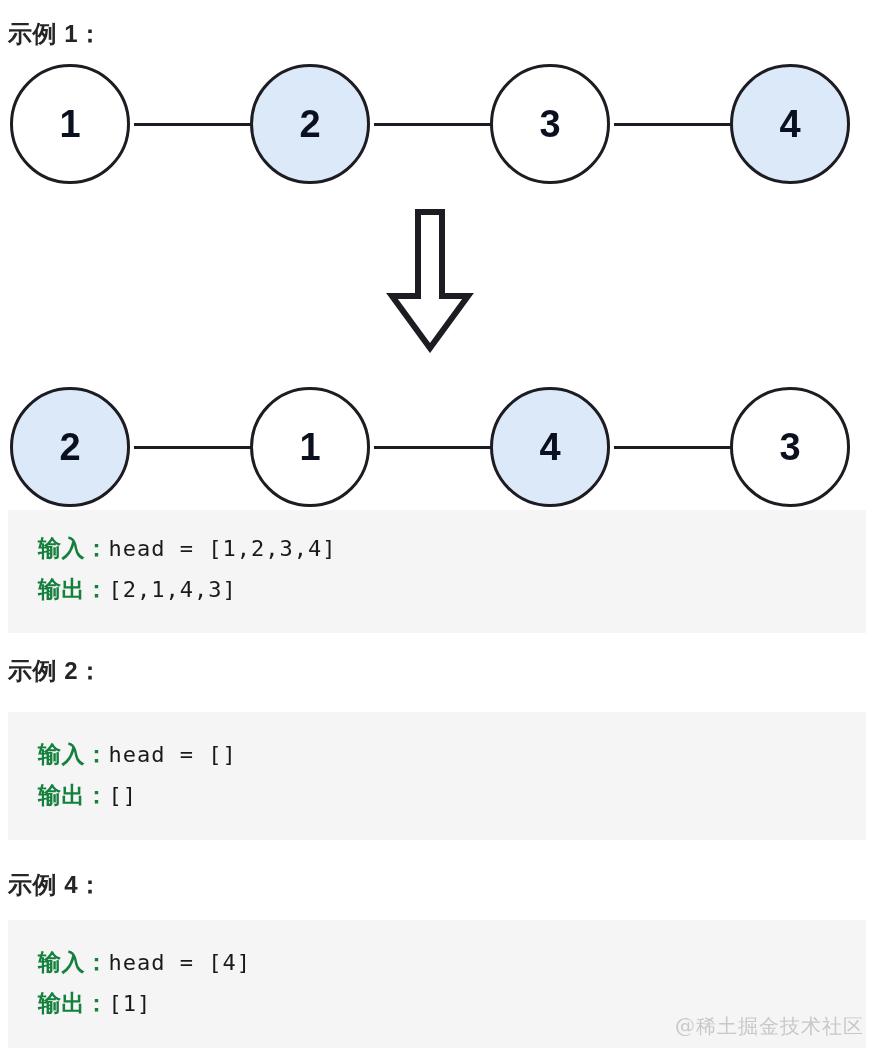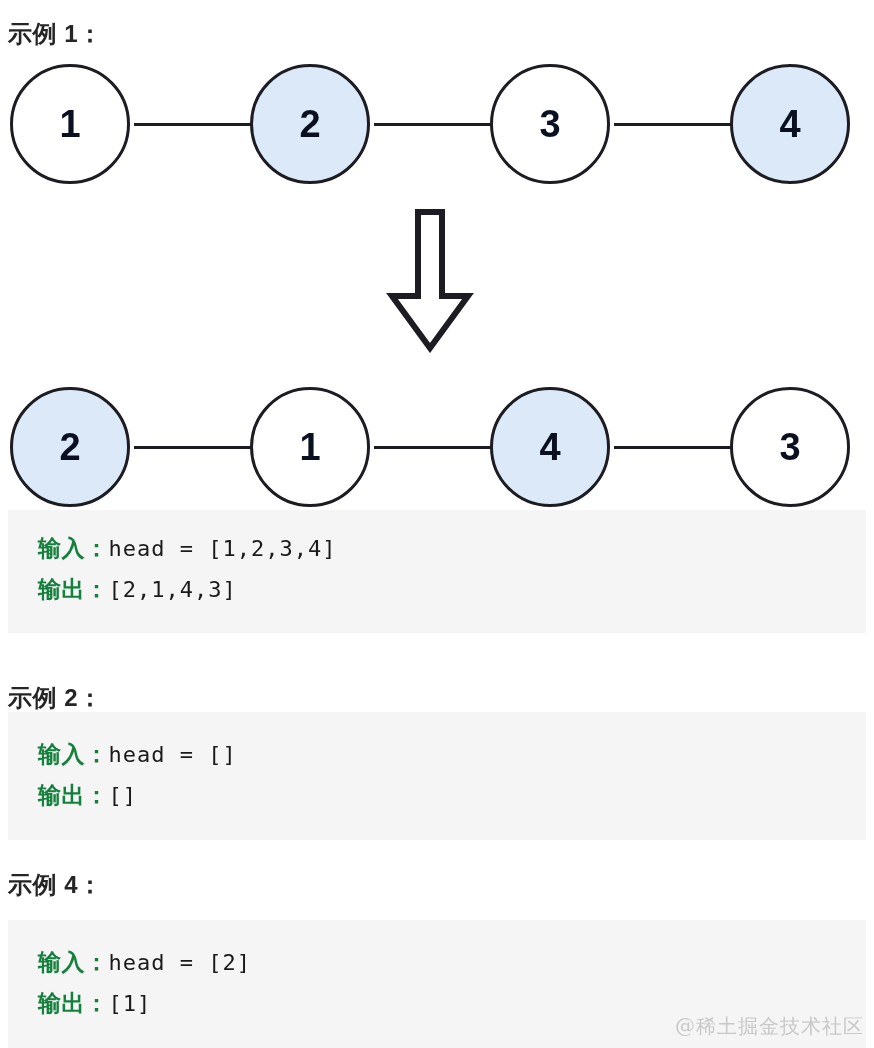--- a/index.html
+++ b/index.html
@@ -20,21 +20,21 @@
   .example-heading {
     position: absolute;
     left: 8px;
     font-size: 24px;
     font-weight: 700;
     letter-spacing: 0.5px;
     color: #252525;
     white-space: nowrap;
   }
   #heading-1 { top: 18px; }
-  #heading-2 { top: 682px; text-align: center; }
+  #heading-2 { top: 655px; text-align: center; }
   #heading-3 { top: 869px; }
 
   
   .diagram {
     position: absolute;
     left: 0;
     top: 50px;
     width: 874px;
     height: 470px;
   }
@@ -190,17 +190,17 @@
 <div class="example-heading" id="heading-2">示例 2：</div>
 
 <div class="code-block" id="code-2">
   <span class="code-line"><span class="code-label">输入：</span><span class="code-value">head = []</span></span>
   <span class="code-line"><span class="code-label">输出：</span><span class="code-value">[]</span></span>
 </div>
 
 <div class="example-heading" id="heading-3">示例 4：</div>
 
 <div class="code-block" id="code-3">
-  <span class="code-line"><span class="code-label">输入：</span><span class="code-value">head = [2]</span></span>
+  <span class="code-line"><span class="code-label">输入：</span><span class="code-value">head = [4]</span></span>
   <span class="code-line"><span class="code-label">输出：</span><span class="code-value">[1]</span></span>
 </div>
 
 <div class="watermark">@稀土掘金技术社区</div>
 
 </body></html>

